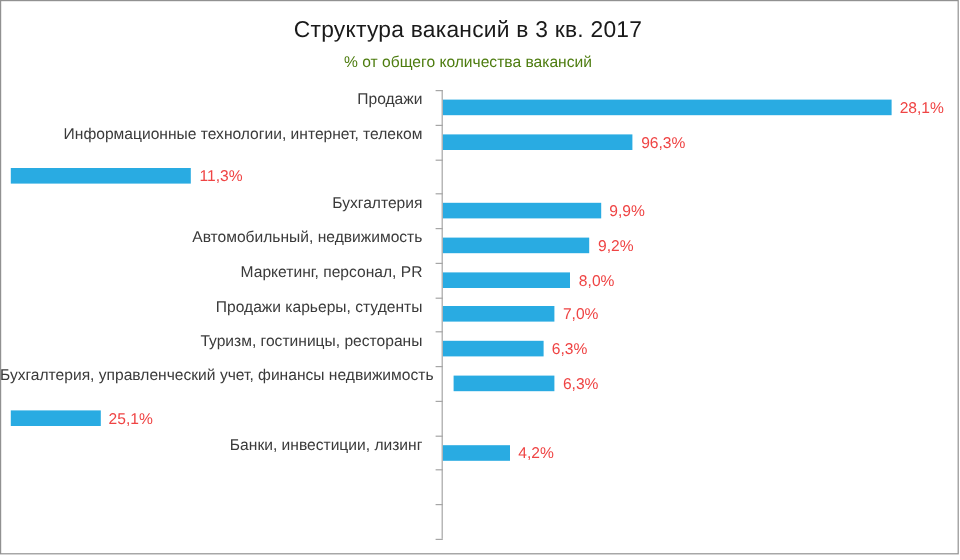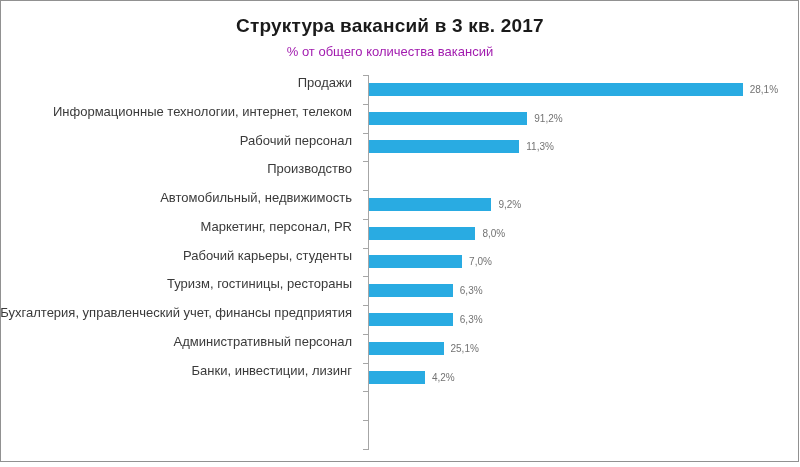--- a/index.html
+++ b/index.html
@@ -24,32 +24,32 @@
     border: 1px solid #919191;
     pointer-events: none;
   }
   .title {
     position: absolute;
     top: 15px;
     left: 0;
     width: 780px;
     text-align: center;
     font-size: 19px;
-    font-weight: bold;
+    font-weight: normal;
     color: #1a1a1a;
     letter-spacing: 0.2px;
   }
   .subtitle {
     position: absolute;
     top: 44px;
     left: 0;
     width: 780px;
     text-align: center;
     font-size: 13px;
-    color: #a21caf;
+    color: #4d7c0f;
   }
   .rows {
     position: absolute;
     top: 75px;
     left: 0;
     width: 795px;
   }
   .row {
     height: 28.77px;
     display: flex;
@@ -69,22 +69,22 @@
     display: flex;
     align-items: center;
     height: 100%;
   }
   .bar {
     height: 13px;
     background: #29ABE2;
   }
   .val {
     margin-left: 7px;
-    font-size: 10px;
-    color: #737373;
+    font-size: 13px;
+    color: #ef4444;
     white-space: nowrap;
   }
   .axis {
     position: absolute;
     left: 368px;
     top: 75px;
     width: 1px;
     height: 374px;
     background: #a6a6a6;
   }
@@ -109,79 +109,81 @@
     <div class="bar-area">
       <div class="bar" style="width: 373.7px; background: rgb(41, 171, 226);"></div>
       <div class="val">28,1%</div>
     </div>
   </div>
 
   <div class="row">
     <div class="cat">Информационные технологии, интернет, телеком</div>
     <div class="bar-area">
       <div class="bar" style="width: 158.3px; background: rgb(41, 171, 226);"></div>
-      <div class="val">91,2%</div>
-    </div>
-  </div>
-
-  <div class="row">
-    <div class="cat">Рабочий персонал</div>
+      <div class="val">96,3%</div>
+    </div>
+  </div>
+
+  <div class="row">
     <div class="bar-area">
       <div class="bar" style="width: 150.3px; background: rgb(41, 171, 226);"></div>
       <div class="val">11,3%</div>
     </div>
   </div>
 
   <div class="row">
-    <div class="cat">Производство</div>
+    <div class="cat">Бухгалтерия</div>
+    <div class="bar-area">
+      <div class="bar" style="width: 131.7px; background: rgb(41, 171, 226);"></div>
+      <div class="val">9,9%</div>
+    </div>
   </div>
 
 
   <div class="row">
     <div class="cat">Автомобильный, недвижимость</div>
     <div class="bar-area">
       <div class="bar" style="width: 122.4px; background: rgb(41, 171, 226);"></div>
       <div class="val">9,2%</div>
     </div>
   </div>
 
   <div class="row">
     <div class="cat">Маркетинг, персонал, PR</div>
     <div class="bar-area">
       <div class="bar" style="width: 106.4px; background: rgb(41, 171, 226);"></div>
       <div class="val">8,0%</div>
     </div>
   </div>
 
   <div class="row">
-    <div class="cat">Рабочий карьеры, студенты</div>
+    <div class="cat">Продажи карьеры, студенты</div>
     <div class="bar-area">
       <div class="bar" style="width: 93.1px; background: rgb(41, 171, 226);"></div>
       <div class="val">7,0%</div>
     </div>
   </div>
 
   <div class="row">
     <div class="cat">Туризм, гостиницы, рестораны</div>
     <div class="bar-area">
       <div class="bar" style="width: 83.8px; background: rgb(41, 171, 226);"></div>
       <div class="val">6,3%</div>
     </div>
   </div>
 
   <div class="row">
-    <div class="cat">Бухгалтерия, управленческий учет, финансы предприятия</div>
+    <div class="cat">Бухгалтерия, управленческий учет, финансы недвижимость</div>
     <div class="bar-area">
       <div class="bar" style="width: 83.8px; background: rgb(41, 171, 226);"></div>
       <div class="val">6,3%</div>
     </div>
   </div>
 
   <div class="row">
-    <div class="cat">Административный персонал</div>
     <div class="bar-area">
       <div class="bar" style="width: 74.5px; background: rgb(41, 171, 226);"></div>
       <div class="val">25,1%</div>
     </div>
   </div>
 
   <div class="row">
     <div class="cat">Банки, инвестиции, лизинг</div>
     <div class="bar-area">
       <div class="bar" style="width: 55.9px; background: rgb(41, 171, 226);"></div>

